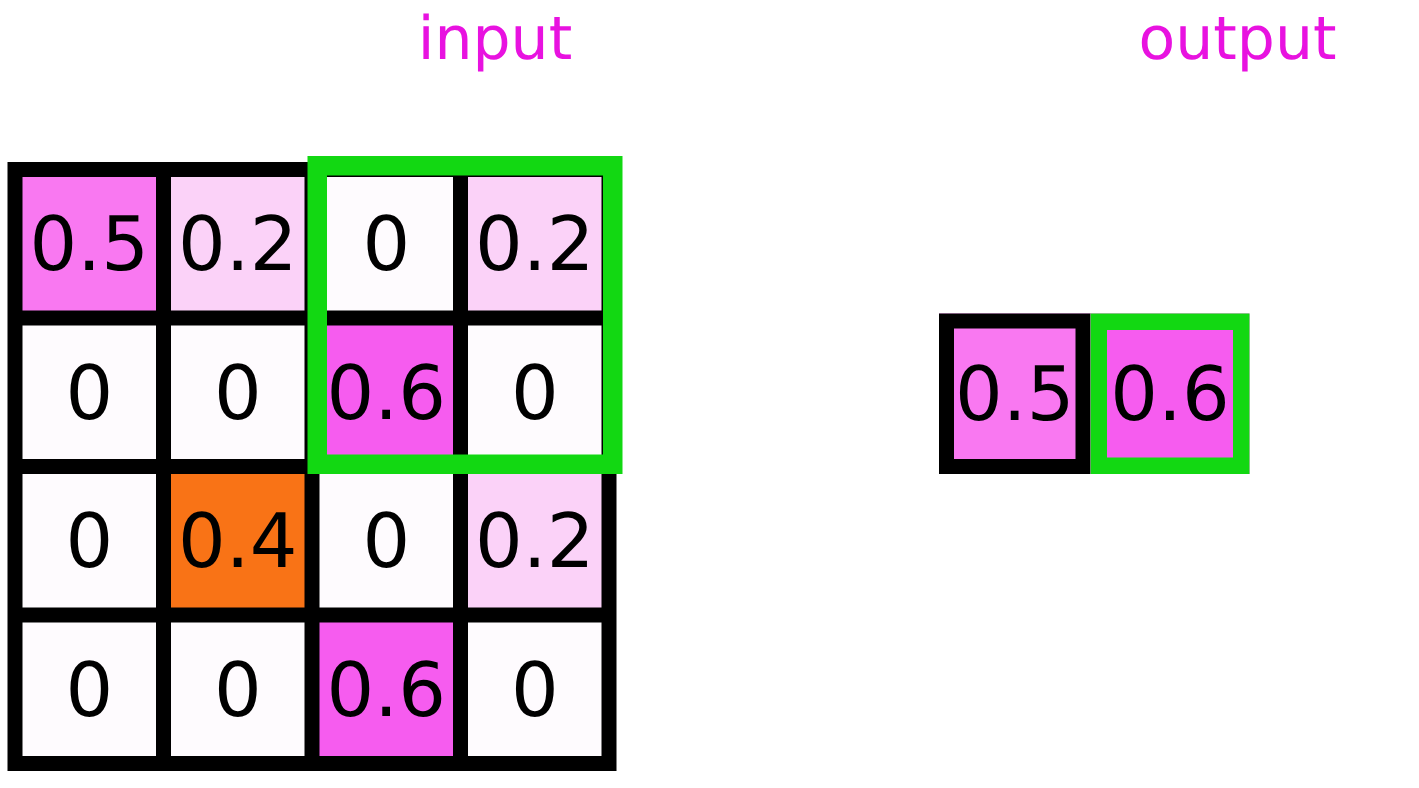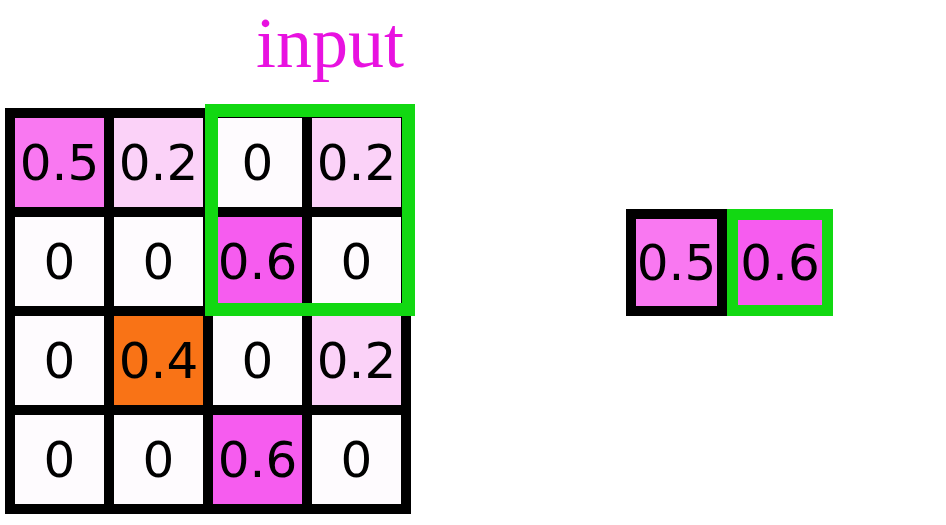--- a/index.html
+++ b/index.html
@@ -8,25 +8,24 @@
     width: 946px;
     height: 525px;
     background: #ffffff;
     overflow: hidden;
     font-family: "DejaVu Sans", sans-serif;
   }
   .title {
     position: absolute;
     top: 4px;
     transform: translateX(-50%);
-    font-size: 72px;
+    font-size: 40px;
     line-height: 1.1;
     color: var(--title-color, #e812e0);
     white-space: nowrap;
-    font-family: Liberation Serif, serif;
   }
   #input-title  { left: 330px; }
   #output-title { left: 825px; }
 
   
   #input-grid {
     position: absolute;
     left: 5px;
     top: 108px;
     width: 406px;
@@ -85,20 +84,21 @@
     border: 11px solid var(--highlight-color, #12d812);
   }
 </style>
 </head>
 <body>
 
 <div id="canvas">
 
   <div id="input-title" class="title">input</div>
 
+  <div id="output-title" class="title">output</div>
 
   <div id="input-grid">
       <div class="cell" style="background: rgb(249, 120, 241); color: rgb(0, 0, 0);">0.5</div>
       <div class="cell" style="background: rgb(251, 210, 248); color: rgb(0, 0, 0);">0.2</div>
       <div class="cell" style="background: rgb(254, 251, 254); color: rgb(0, 0, 0);">0</div>
       <div class="cell" style="background: rgb(251, 210, 248); color: rgb(0, 0, 0);">0.2</div>
       <div class="cell" style="background: rgb(254, 251, 254); color: rgb(0, 0, 0);">0</div>
       <div class="cell" style="background: rgb(254, 251, 254); color: rgb(0, 0, 0);">0</div>
       <div class="cell" style="background: rgb(246, 92, 239); color: rgb(0, 0, 0);">0.6</div>
       <div class="cell" style="background: rgb(254, 251, 254); color: rgb(0, 0, 0);">0</div>

